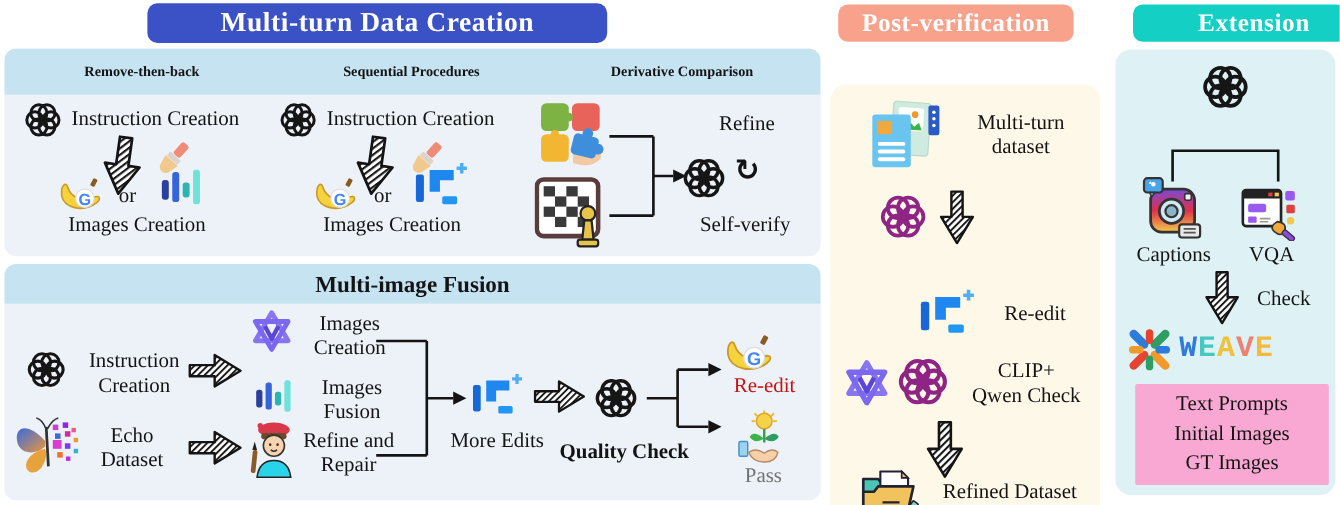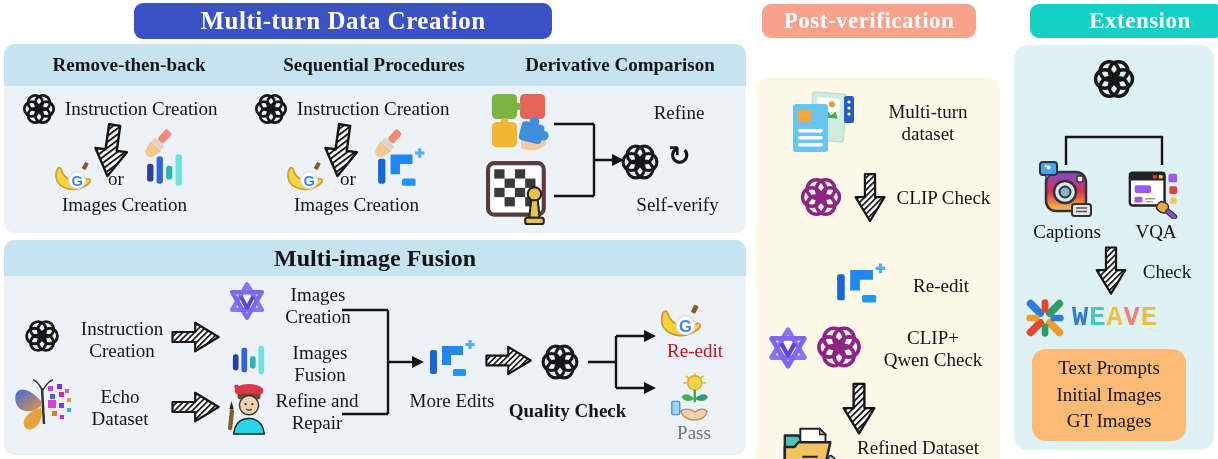--- a/index.html
+++ b/index.html
@@ -11,31 +11,31 @@
   .badge.creation{left:134px;top:3px;width:418px;height:36px;font-size:25px;background:#3a52c6;}
   .badge.postverif{left:762px;top:4px;width:214px;height:34px;font-size:23px;background:#f8a28c;}
   .badge.extension{left:1030px;top:4px;width:168px;height:34px;font-size:23px;background:#13cfc4;padding-left:26px;}
   .panel{position:absolute;border-radius:11px;overflow:hidden;}
   .panel.top{left:4px;top:44px;width:742px;height:189px;background:#edf1f8;}
   .panel.fusion{left:4px;top:240px;width:742px;height:215px;background:#edf1f8;}
   .panel.pv{left:755px;top:45px;width:245px;height:405px;background:#fdf8e8;border-radius:14px;margin-top:32px;}
   .panel.ext{left:1014px;top:45px;width:200px;height:405px;background:#def1f5;border-radius:14px;}
   .band{background:#c5e3f1;display:flex;align-items:center;}
   .band.cols{height:42px;}
-  .band.cols .coltitle{font-weight:bold;font-size:19px;text-align:center;}
+  .band.cols .coltitle{font-weight:bold;font-size:13px;text-align:center;}
   .band.cols .c1{width:250px;} .band.cols .c2{width:240px;} .band.cols .c3{width:252px;}
-  .band.fusiontitle{height:36px;justify-content:center;font-weight:bold;font-size:24px;}
+  .band.fusiontitle{height:36px;justify-content:center;font-weight:bold;font-size:21px;}
   .lbl{white-space:pre-line;text-align:center;line-height:1.18;font-size:19px;}
   .bold{font-weight:bold;}
   .red{color:#c41414;} .green{color:#737373;}
   .gpt-black{color:#161616;} .gpt-purple{color:#8e2484;}
   .loopglyph{font-family:"DejaVu Sans",sans-serif;font-size:27px;font-weight:bold;color:#141414;}
   .weave-word{font-weight:bold;font-size:27px;letter-spacing:1px;font-family:Liberation Mono, monospace;}
-  .outbox{position:absolute;left:18px;top:304px;width:154px;height:92px;background:#fdba74;
-          border-radius:14px;display:flex;align-items:center;justify-content:center;}
+  .outbox{position:absolute;left:18px;top:304px;width:176px;height:92px;background:#f9a8d4;
+          border-radius:2px;display:flex;align-items:center;justify-content:center;}
   .outbox .lbl{line-height:1.4;}
   svg.cn{position:absolute;overflow:visible;}
   .cn path,.cn line{stroke:#141414;stroke-width:2.4;fill:none;}
   .cn polygon{fill:#141414;stroke:none;}
 </style>
 </head>
 <body>
 
 <div class="stage">
 
@@ -328,21 +328,20 @@
       </svg>
       <div class="abs lbl" style="left:112px;top:24px;width:122px">Multi-turn
 dataset</div>
 
       <svg class="abs gpt-purple" style="left:42px;top:96px" viewBox="0 0 48 48" width="48" height="48">
           <use href="#sym-gpt"></use>
         </svg>
       <svg class="abs" style="left:98px;top:94px" viewBox="0 0 40 62" width="34" height="54">
           <use href="#sym-adown"></use>
         </svg>
-      <div class="abs lbl" style="left:136px;top:110px;width:105px">CLIP Check</div>
 
       <svg class="abs" style="left:80px;top:184px" viewBox="0 0 48 40" width="52" height="44">
           <use href="#sym-steps"></use>
         </svg>
       <div class="abs lbl" style="left:146px;top:198px;width:80px">Re-edit</div>
 
       <svg class="abs" style="left:10px;top:248px" viewBox="0 0 48 48" width="46" height="46">
           <use href="#sym-qwen"></use>
         </svg>
       <svg class="abs gpt-purple" style="left:58px;top:244px" viewBox="0 0 48 48" width="52" height="52">

